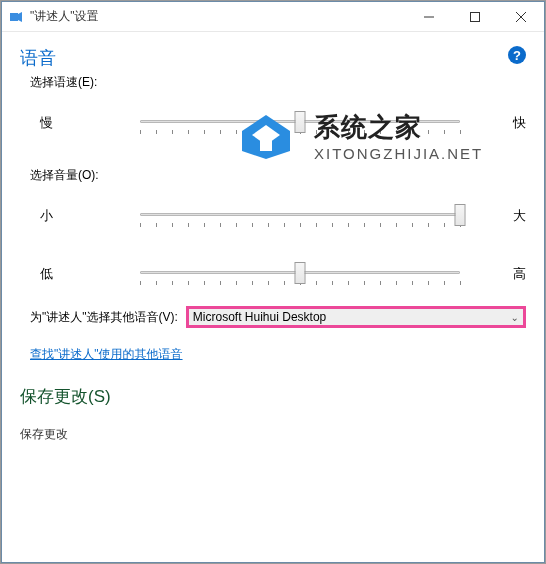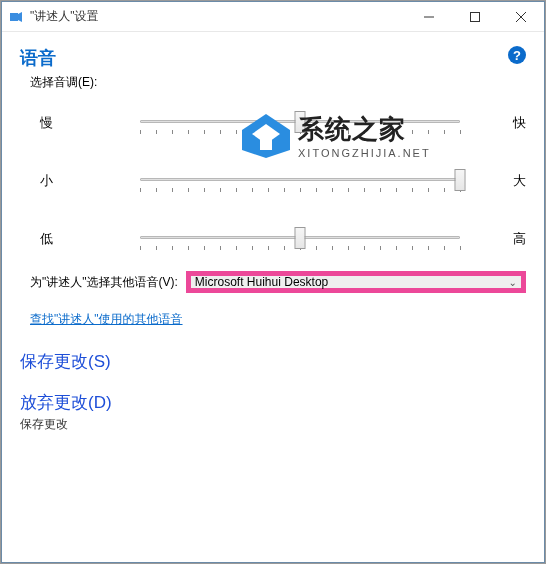--- a/index.html
+++ b/index.html
@@ -53,21 +53,21 @@
     border-radius: 50%;
     background: #0b6bcb;
     color: #fff;
     font-weight: bold;
     font-size: 13px;
     display: flex; align-items: center; justify-content: center;
   }
   .section-title {
     color: #0b6bcb;
     font-size: 18px;
-    font-weight: bold;
+    font-weight: normal;
     margin-bottom: 4px;
   }
   .section-sub {
     font-size: 12px;
     color: #333;
     margin-bottom: 24px;
   }
   .slider-group { margin-bottom: 30px; padding-left: 10px; }
   .slider-label { font-size: 12px; margin-bottom: 18px; }
   .slider-row {
@@ -114,52 +114,52 @@
     display: flex;
     align-items: center;
     padding-left: 10px;
     margin-top: 18px;
     margin-bottom: 18px;
   }
   .voice-label { font-size: 12px; margin-right: 8px; }
   .voice-select {
     flex: 1;
     height: 22px;
-    border: 5px solid #ec4899;
+    border: 3px solid #ec4899;
     font-size: 12px;
     padding: 0 4px;
     background: #efefef;
     display: flex;
     align-items: center;
     justify-content: space-between;
   }
   .voice-select .chev { font-size: 10px; color: #555; }
   .link-row {
     padding-left: 10px;
     margin-bottom: 22px;
   }
   .link {
     color: #0b6bcb;
     text-decoration: underline;
     font-size: 12px;
   }
   .action-block { margin-bottom: 18px; }
-  .action-title { font-size: 17px; color: #1d4ed8; margin-bottom: 2px; }
+  .action-title { font-size: 17px; color: #14532d; margin-bottom: 2px; }
   .action-sub { font-size: 12px; color: #333; }
   
   .watermark {
     position: absolute;
     top: 78px; left: 236px;
     display: flex;
     align-items: center;
     pointer-events: none;
   }
-  .wm-text { margin-left: 4px; }
+  .wm-text { margin-left: 20px; }
   .wm-main { font-size: 26px; font-weight: bold; color: #222; letter-spacing: 1px; }
-  .wm-sub { font-size: 11px; color: #555; letter-spacing: 2px; }
+  .wm-sub { font-size: 15px; color: #555; letter-spacing: 2px; }
 </style>
 </head>
 <body>
 
 <div class="window">
 
   <div class="titlebar">
     <span class="app-icon">
       <svg width="16" height="16" viewBox="0 0 16 16">
         <rect x="2" y="4" width="8" height="8" fill="#3a8de0"></rect>
@@ -186,21 +186,21 @@
       </div>
     </div>
   </div>
 
   <div class="content">
     <div class="help-icon">?</div>
 
     <div class="section-title">语音</div>
 
     <div class="slider-group">
-      <div class="slider-label">选择音调(E):</div>
+      <div class="slider-label">选择语速(E):</div>
       <div class="slider-row">
         <div class="end-label">慢</div>
         <div class="slider-wrap" id="slider-speed">
             <div class="track"></div>
             <div class="tick" style="left: 0%;"></div>
             <div class="tick" style="left: 5%;"></div>
             <div class="tick" style="left: 10%;"></div>
             <div class="tick" style="left: 15%;"></div>
             <div class="tick" style="left: 20%;"></div>
             <div class="tick" style="left: 25%;"></div>
@@ -219,20 +219,21 @@
             <div class="tick" style="left: 90%;"></div>
             <div class="tick" style="left: 95%;"></div>
             <div class="tick" style="left: 100%;"></div>
             <div class="thumb" style="left: 50%;"></div>
           </div>
         <div class="end-label right">快</div>
       </div>
     </div>
 
     <div class="slider-group">
+      <div class="slider-label">选择音量(O):</div>
       <div class="slider-row">
         <div class="end-label">小</div>
         <div class="slider-wrap" id="slider-volume">
             <div class="track"></div>
             <div class="tick" style="left: 0%;"></div>
             <div class="tick" style="left: 5%;"></div>
             <div class="tick" style="left: 10%;"></div>
             <div class="tick" style="left: 15%;"></div>
             <div class="tick" style="left: 20%;"></div>
             <div class="tick" style="left: 25%;"></div>
@@ -299,21 +300,20 @@
 
     <div class="link-row">
       <a class="link" href="#">查找"讲述人"使用的其他语音</a>
     </div>
 
     <div class="action-block">
       <div class="action-title">保存更改(S)</div>
     </div>
 
     <div class="action-block">
-      <div class="action-title">放弃更改(D)</div>
       <div class="action-sub">保存更改</div>
     </div>
 
     <div class="watermark">
       <svg width="56" height="50">
         <polygon points="28,4 52,20 52,40 28,48 4,40 4,20" fill="#2a8de0"></polygon>
         <polygon points="14,24 28,14 42,24 28,34" fill="#fff"></polygon>
         <rect x="22" y="28" width="12" height="12" fill="#fff"></rect>
       </svg>
       <div class="wm-text">

